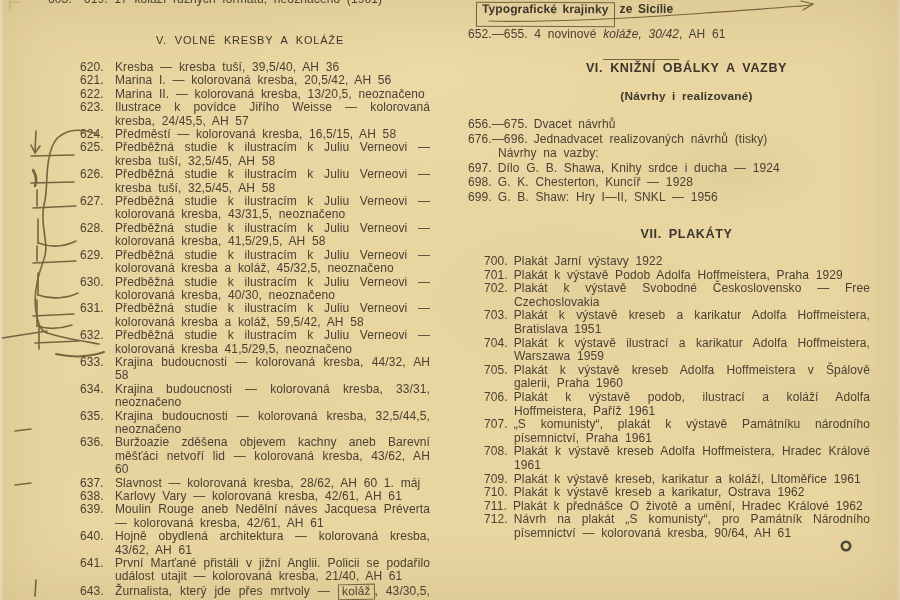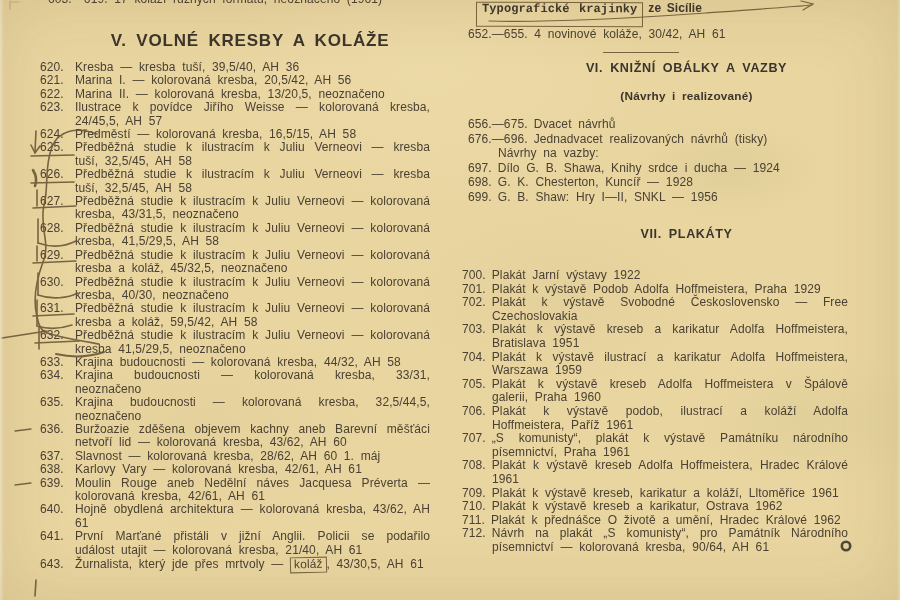--- a/index.html
+++ b/index.html
@@ -20,45 +20,45 @@
   .vignette{position:absolute;inset:0;box-shadow:inset 0 0 70px rgba(110,90,40,.16);pointer-events:none;}
   .edge-left{position:absolute;left:0;top:0;width:4px;height:100%;background:linear-gradient(to right, rgba(255,252,238,.55), rgba(255,252,238,0));}
   .edge-right{position:absolute;right:0;top:0;width:3px;height:100%;background:linear-gradient(to left, rgba(255,252,238,.40), rgba(255,252,238,0));}
 
   .col{color:#4a4134;font-size:12px;line-height:13.4px;word-spacing:3.2px;letter-spacing:.1px;}
 
   
   .leftcol{position:absolute;left:40px;top:0;width:390px;}
   .l-partial{position:absolute;top:-7px;left:8px;white-space:nowrap;}
   .l-heading{position:absolute;top:34px;left:0;width:100%;box-sizing:border-box;padding-left:30px;
-    text-align:center;font-weight:bold;font-size:17px;letter-spacing:.8px;color:#3c352b;word-spacing:4px;}
+    text-align:center;font-weight:normal;font-size:11px;letter-spacing:.8px;color:#3c352b;word-spacing:4px;}
   .l-entries{position:absolute;top:61px;left:0;width:390px;}
-  .entry{padding-left:35px;text-indent:-35px;text-align:justify;}
+  .entry{padding-left:35px;text-indent:-35px;text-align:justify;margin-left:40px;}
   .entry .num{display:inline-block;width:35px;text-indent:0;}
 
   
   .rightcol{position:absolute;left:462px;top:0;width:392px;}
   .r-title{position:absolute;top:2px;left:14px;font-weight:bold;font-size:12px;word-spacing:2px;color:#3c352b;white-space:nowrap;}
   .r-title .rest{margin-left:5px;}
   .r-top-entry{position:absolute;top:28px;left:6px;white-space:nowrap;}
   .r-heading{position:absolute;left:16px;width:100%;box-sizing:border-box;padding-left:25px;text-align:center;
     font-weight:bold;font-size:12.6px;letter-spacing:.6px;color:#3c352b;word-spacing:3px;}
   .r-vi-heading{top:62px;}
   .r-vi-sub{top:90px;font-size:11.8px;letter-spacing:.2px;}
   .r-vi-entries{position:absolute;top:117px;left:6px;width:382px;line-height:14.6px;}
   .r-vii-heading{top:228px;}
-  .r-vii-entries{position:absolute;top:255px;left:0;width:386px;line-height:13.6px;margin-top:14px;}
+  .r-vii-entries{position:absolute;top:255px;left:22px;width:386px;line-height:13.6px;}
   .r-entry{padding-left:30px;text-indent:-30px;text-align:justify;}
   .r-entry .num{margin-right:6px;}
   .r-entry.no-num{text-indent:0;}
 
   
-  .pen-box{border:1.6px solid rgba(104,84,52,.88);padding:0 5px 10px 5px;display:inline-block;transform:rotate(.2deg);font-family:Liberation Mono, monospace;}
+  .pen-box{border:1.6px solid rgba(104,84,52,.88);padding:0 5px 10px 5px;display:inline-block;transform:rotate(.2deg);}
   .pen-box-small{border:1.5px solid rgba(104,84,52,.88);padding:0 3px 1px 3px;display:inline-block;text-indent:0;transform:rotate(-1.2deg);}
-  .pen-underline{border-bottom:1.6px solid rgba(104,84,52,.88);padding-bottom:11px;}
+  .pen-underline{border-bottom:1.6px solid rgba(104,84,52,.88);padding-bottom:18px;font-style:italic;}
   .pen-svg{position:absolute;inset:0;pointer-events:none;}
 </style>
 </head>
 <body>
 
 <div class="page">
 
   <div class="leftcol col">
     <div class="l-partial">603.—619. 17 koláží různých formátů, neoznačeno (1961)</div>
     <div class="l-heading">V. VOLNÉ KRESBY A KOLÁŽE</div>

